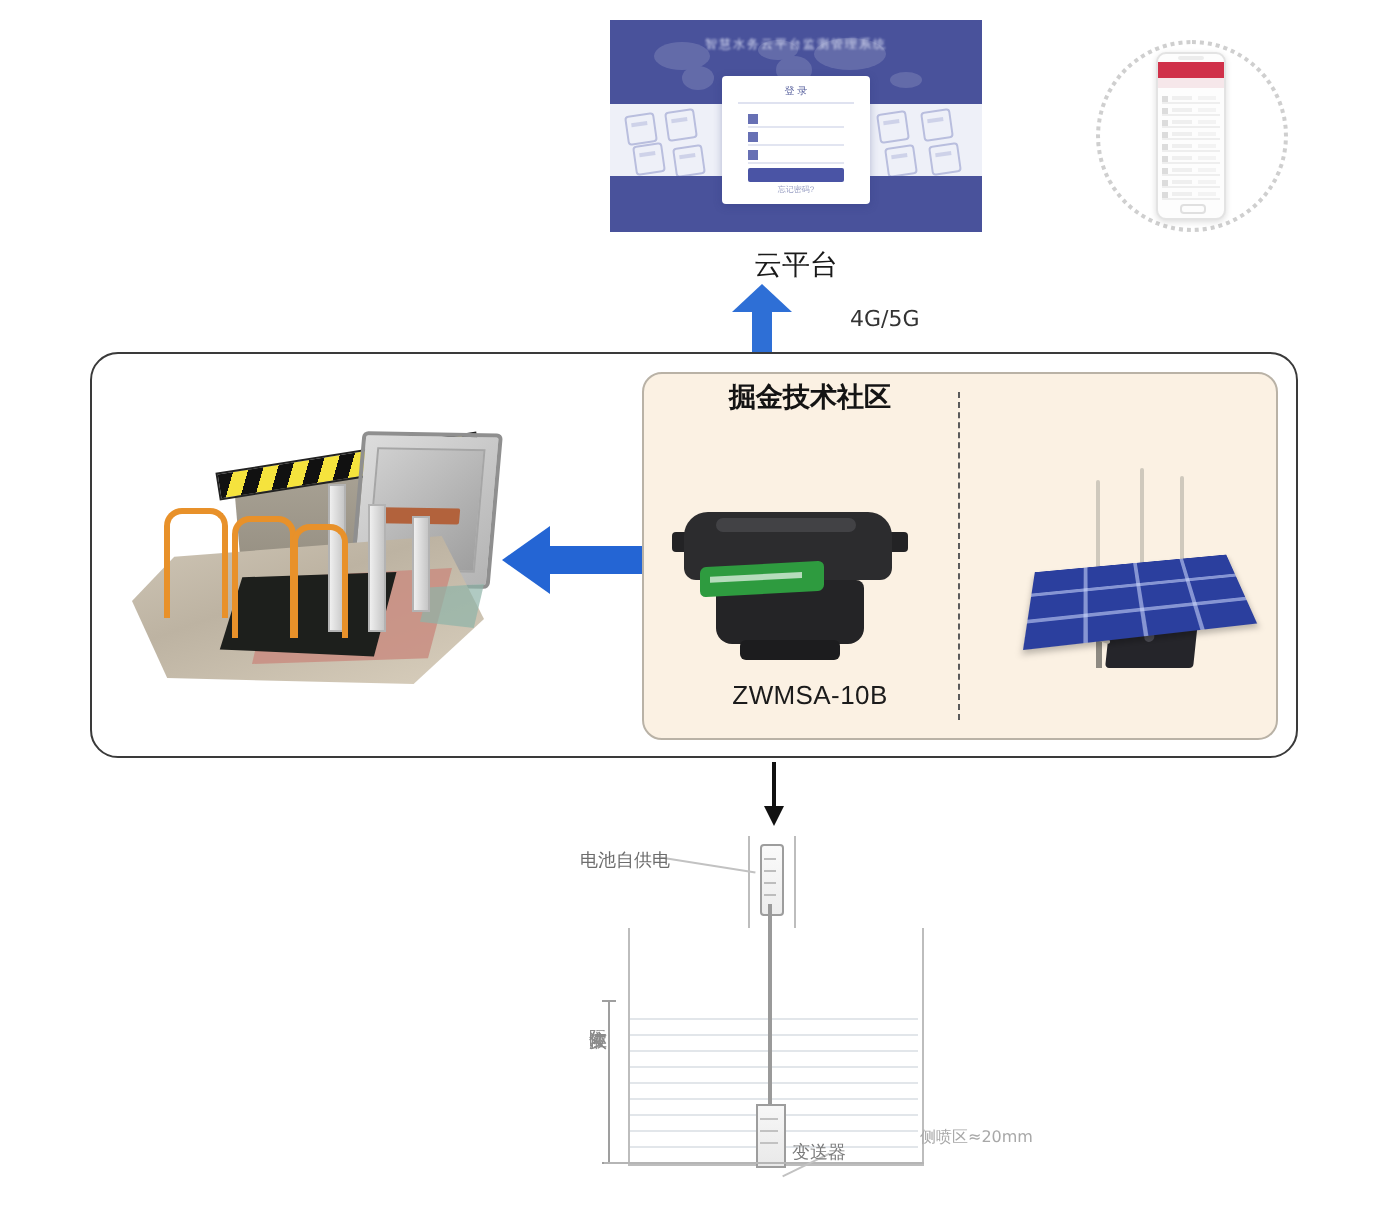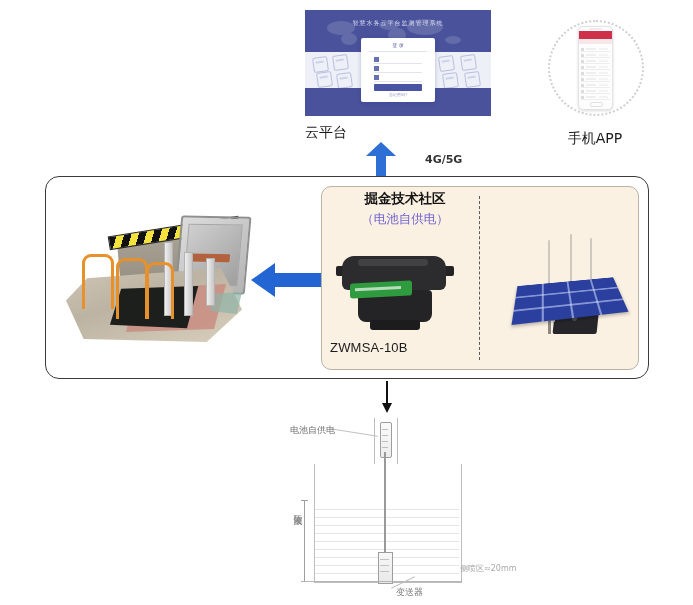--- a/index.html
+++ b/index.html
@@ -39,23 +39,23 @@
   .ph-head{position:absolute;left:0;top:4px;width:100%;height:8px;background:#d0314a;}
   .ph-sub{position:absolute;left:0;top:12px;width:100%;height:5px;background:#f6e7ea;}
   .ph-row{position:absolute;left:2px;width:29px;height:4px;border-bottom:1px solid #eee;}
   .ph-row i{position:absolute;left:0;top:1px;width:3px;height:3px;background:#dcdcdc;display:block;}
   .ph-row span{position:absolute;left:5px;top:1px;width:10px;height:2px;background:#efefef;display:block;}
   .ph-row em{position:absolute;left:18px;top:1px;width:9px;height:2px;background:#f3f3f3;display:block;}
   .ph-home{position:absolute;left:11px;bottom:2px;width:11px;height:3px;border:1px solid #e0e0e0;border-radius:2px;}
 
   
   .cn-label{font-family:"DejaVu Sans","Liberation Sans",sans-serif;color:#1a1a1a;}
-  #cloud-label{left:305px;top:124px;width:186px;font-size:14px;}
+  #cloud-label{left:305px;top:124px;width:186px;text-align:center;font-size:14px;}
   #phone-label{left:548px;top:130px;width:94px;text-align:center;font-size:14px;}
-  #net-label{left:425px;top:153px;font-size:11px;color:#333;font-weight:bold;}
+  #net-label{left:425px;top:153px;font-size:11px;color:#333;}
   #arrow-cloud{left:366px;top:142px;width:30px;height:34px;}
   #arrow-cloud .shaft{position:absolute;left:10px;top:12px;width:10px;height:22px;background:#2e6fd6;}
   #arrow-cloud .head{position:absolute;left:0;top:0;width:0;height:0;border-left:15px solid transparent;border-right:15px solid transparent;border-bottom:14px solid #2e6fd6;}
 
   #arrow-left{left:251px;top:263px;width:72px;height:34px;}
   #arrow-left .shaft{position:absolute;left:22px;top:10px;width:50px;height:14px;background:#2465d4;}
   #arrow-left .head{position:absolute;left:0;top:0;width:0;height:0;border-top:17px solid transparent;border-bottom:17px solid transparent;border-right:24px solid #2465d4;}
 
   #arrow-down{left:380px;top:381px;width:14px;height:34px;}
   #arrow-down .shaft{position:absolute;left:6px;top:0;width:2px;height:24px;background:#111;}
@@ -63,21 +63,21 @@
 
   
   #main-panel{left:45px;top:176px;width:604px;height:203px;background:#ffffff;border:1.4px solid #3a3a3a;border-radius:14px;box-sizing:border-box;}
 
   
   #device-panel{left:321px;top:186px;width:318px;height:184px;background:#fbf1e3;border:1px solid #b9b2a6;border-radius:10px;box-sizing:border-box;}
   #panel-divider{left:479px;top:196px;width:0;height:164px;border-left:1.3px dashed #5a5a5a;}
 
   .dev-title{position:absolute;width:150px;text-align:center;font-size:13.5px;font-weight:bold;color:#141414;font-family:"DejaVu Sans","Liberation Sans",sans-serif;}
   .dev-sub{position:absolute;width:160px;text-align:center;font-size:12.5px;color:#6c5fd0;font-family:"DejaVu Sans","Liberation Sans",sans-serif;}
-  .dev-model{position:absolute;width:150px;text-align:left;font-size:13px;color:#1b1b1b;letter-spacing:.2px;}
+  .dev-model{position:absolute;width:150px;text-align:center;font-size:13px;color:#1b1b1b;letter-spacing:.2px;}
 
   #sensor-title{left:330px;top:190px;}
   #sensor-sub{left:325px;top:211px;}
   #recv-title{left:485px;top:190px;width:152px;}
   #recv-sub{left:481px;top:211px;width:160px;}
   #sensor-model{left:330px;top:340px;}
   #recv-model{left:485px;top:340px;width:152px;}
 
   
   #sensor-device{left:336px;top:256px;width:118px;height:76px;}
@@ -141,21 +141,21 @@
   .td-sensor{position:absolute;left:106px;top:156px;width:13px;height:30px;border:1px solid #9d9d9d;background:linear-gradient(180deg,#f7f7f7,#e9e9e9);}
   .td-sensor i{position:absolute;left:1px;width:9px;height:1px;background:#c2c2c2;display:block;}
   .td-dim{position:absolute;left:32px;top:104px;width:1px;height:82px;background:#9f9f9f;}
   .td-dim::before,.td-dim::after{content:"";position:absolute;left:-3px;width:7px;height:1px;background:#9f9f9f;}
   .td-dim::before{top:0;}
   .td-dim::after{bottom:0;}
   .td-base{position:absolute;left:30px;top:185px;width:160px;height:1px;background:#b5b5b5;}
   .td-lbl{position:absolute;font-family:"DejaVu Sans","Liberation Sans",sans-serif;color:#6d6d6d;font-size:9px;}
   #lbl-hanger{left:18px;top:28px;}
   #lbl-level{left:20px;top:112px;width:11px;font-size:9px;line-height:10px;color:#8a8a8a;writing-mode:vertical-rl;text-orientation:upright;letter-spacing:0;}
-  #lbl-transmitter{left:124px;top:190px;color:#7b7b7b;}
+  #lbl-transmitter{left:124px;top:174px;color:#7b7b7b;}
   .leader{position:absolute;background:#c2c2c2;height:1px;}
 
   
   #watermark{left:396px;top:572px;font-size:15px;color:#8d8d8d;opacity:.82;font-family:"DejaVu Sans","Liberation Sans",sans-serif;white-space:nowrap;}
   #dim-note{left:460px;top:563px;font-size:8px;color:#a8a8a8;font-family:"DejaVu Sans","Liberation Sans",sans-serif;text-align:center;}
 </style>
 </head>
 <body>
 
 <div class="stage">
@@ -251,21 +251,20 @@
           <em></em>
         </div>
       <div class="ph-row" style="top:68px;">
           <i></i>
           <span></span>
           <em></em>
         </div>
       <div class="ph-home"></div>
     </div>
   </div>
-  <div class="abs cn-label" id="phone-label">手机APP</div>
 
   <div class="abs" id="arrow-cloud">
     <div class="head"></div>
     <div class="shaft"></div>
   </div>
   <div class="abs cn-label" id="net-label">4G/5G</div>
 
   <div class="abs" id="main-panel"></div>
 
   <div class="abs" id="manhole-photo">
@@ -298,21 +297,20 @@
 
   <div class="abs" id="arrow-left">
     <div class="head"></div>
     <div class="shaft"></div>
   </div>
 
   <div class="abs" id="device-panel"></div>
   <div class="abs" id="panel-divider"></div>
 
   <div class="abs dev-title" id="sensor-title">掘金技术社区</div>
-  <div class="abs dev-sub" id="sensor-sub">（电池自供电）</div>
 
 
   <div class="abs" id="sensor-device">
     <div class="sd-ear l"></div>
     <div class="sd-ear r"></div>
     <div class="sd-top">
       <div class="sd-top-hl"></div>
     </div>
     <div class="sd-body"></div>
     <div class="sd-green"></div>

